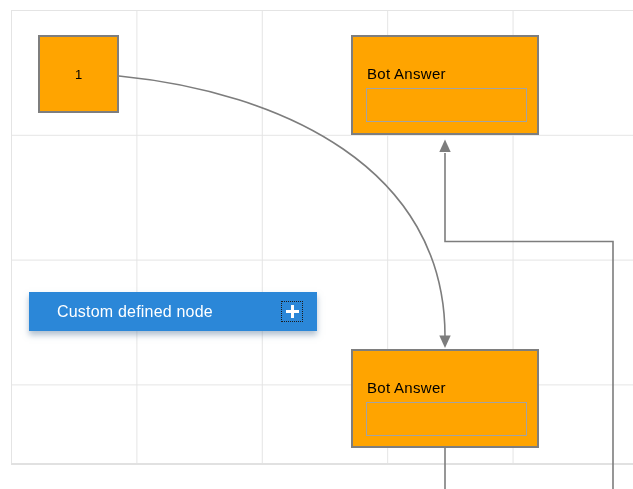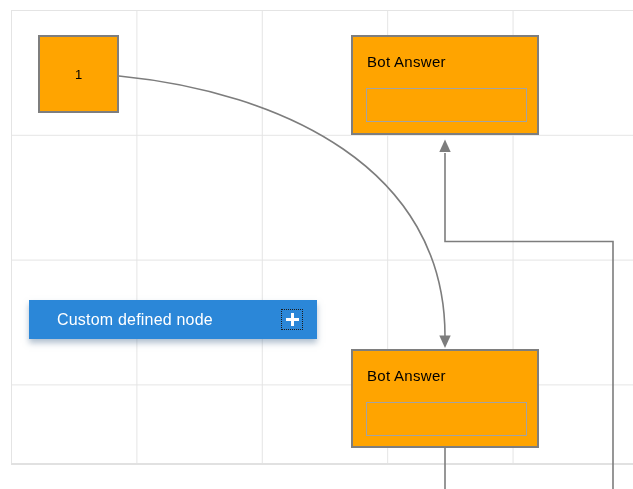--- a/index.html
+++ b/index.html
@@ -31,32 +31,32 @@
   }
   #start-node{
     left:38px;top:35px;width:81px;height:78px;
     display:flex;align-items:center;justify-content:center;
     font-size:13px;color:#000;
   }
   .bot-node{width:188px;height:100px;}
   #bot-answer-top{left:351px;top:35px;}
   #bot-answer-bottom{left:351px;top:349px;height:99px;}
   .bot-title{
-    position:absolute;left:14px;top:16px;
+    position:absolute;left:14px;top:28px;
     font-size:15px;letter-spacing:0.3px;color:#000;white-space:nowrap;
   }
   .bot-field{
     position:absolute;left:13px;top:51px;width:161px;height:34px;
     border:1px solid #a3a3a3;background:transparent;box-sizing:border-box;
     font-size:13px;color:#000;padding:0 6px;outline:none;
   }
   #custom-node{
     left:29px;top:292px;width:288px;height:39px;background:#2b87d8;
     box-shadow:0 4px 6px rgba(100,130,160,0.5);
-    display:flex;align-items:center;margin-top:8px;
+    display:flex;align-items:center;
   }
   #custom-node .label{
     margin-left:28px;color:#ffffff;font-size:16px;letter-spacing:0.2px;white-space:nowrap;
   }
   #add-port-button{
     position:absolute;right:14px;top:9px;width:22px;height:21px;
     border:1px dotted #1c1c1c;box-sizing:border-box;
     display:flex;align-items:center;justify-content:center;background:transparent;
     cursor:pointer;
   }

